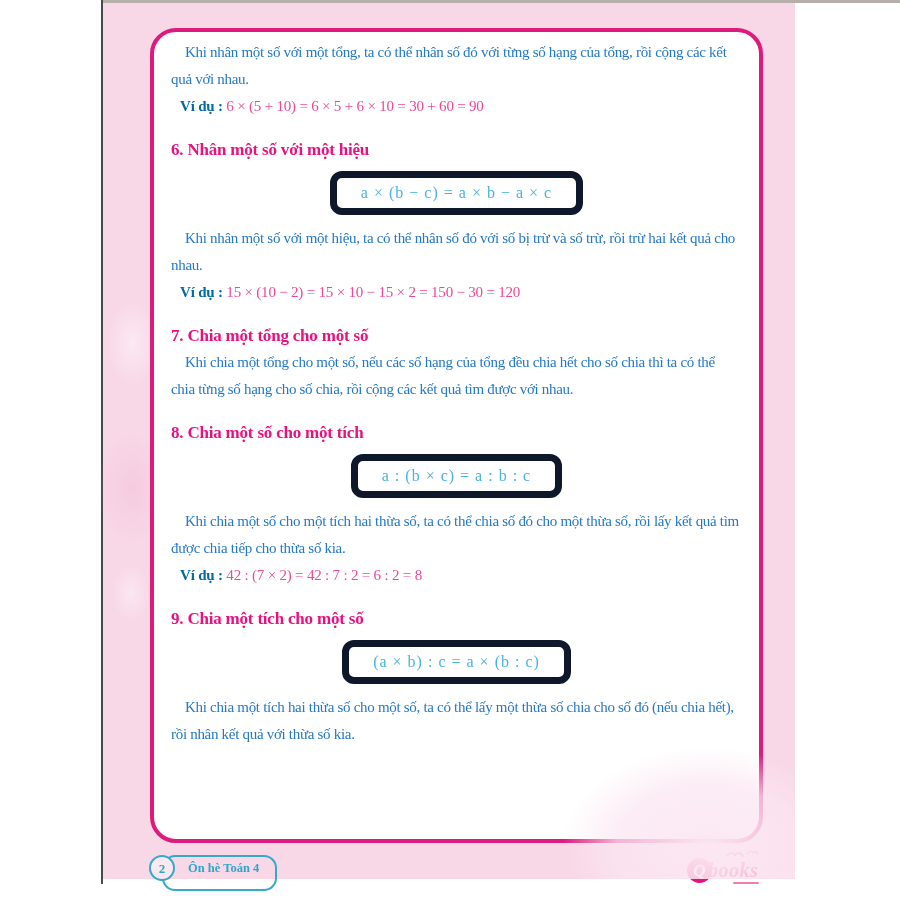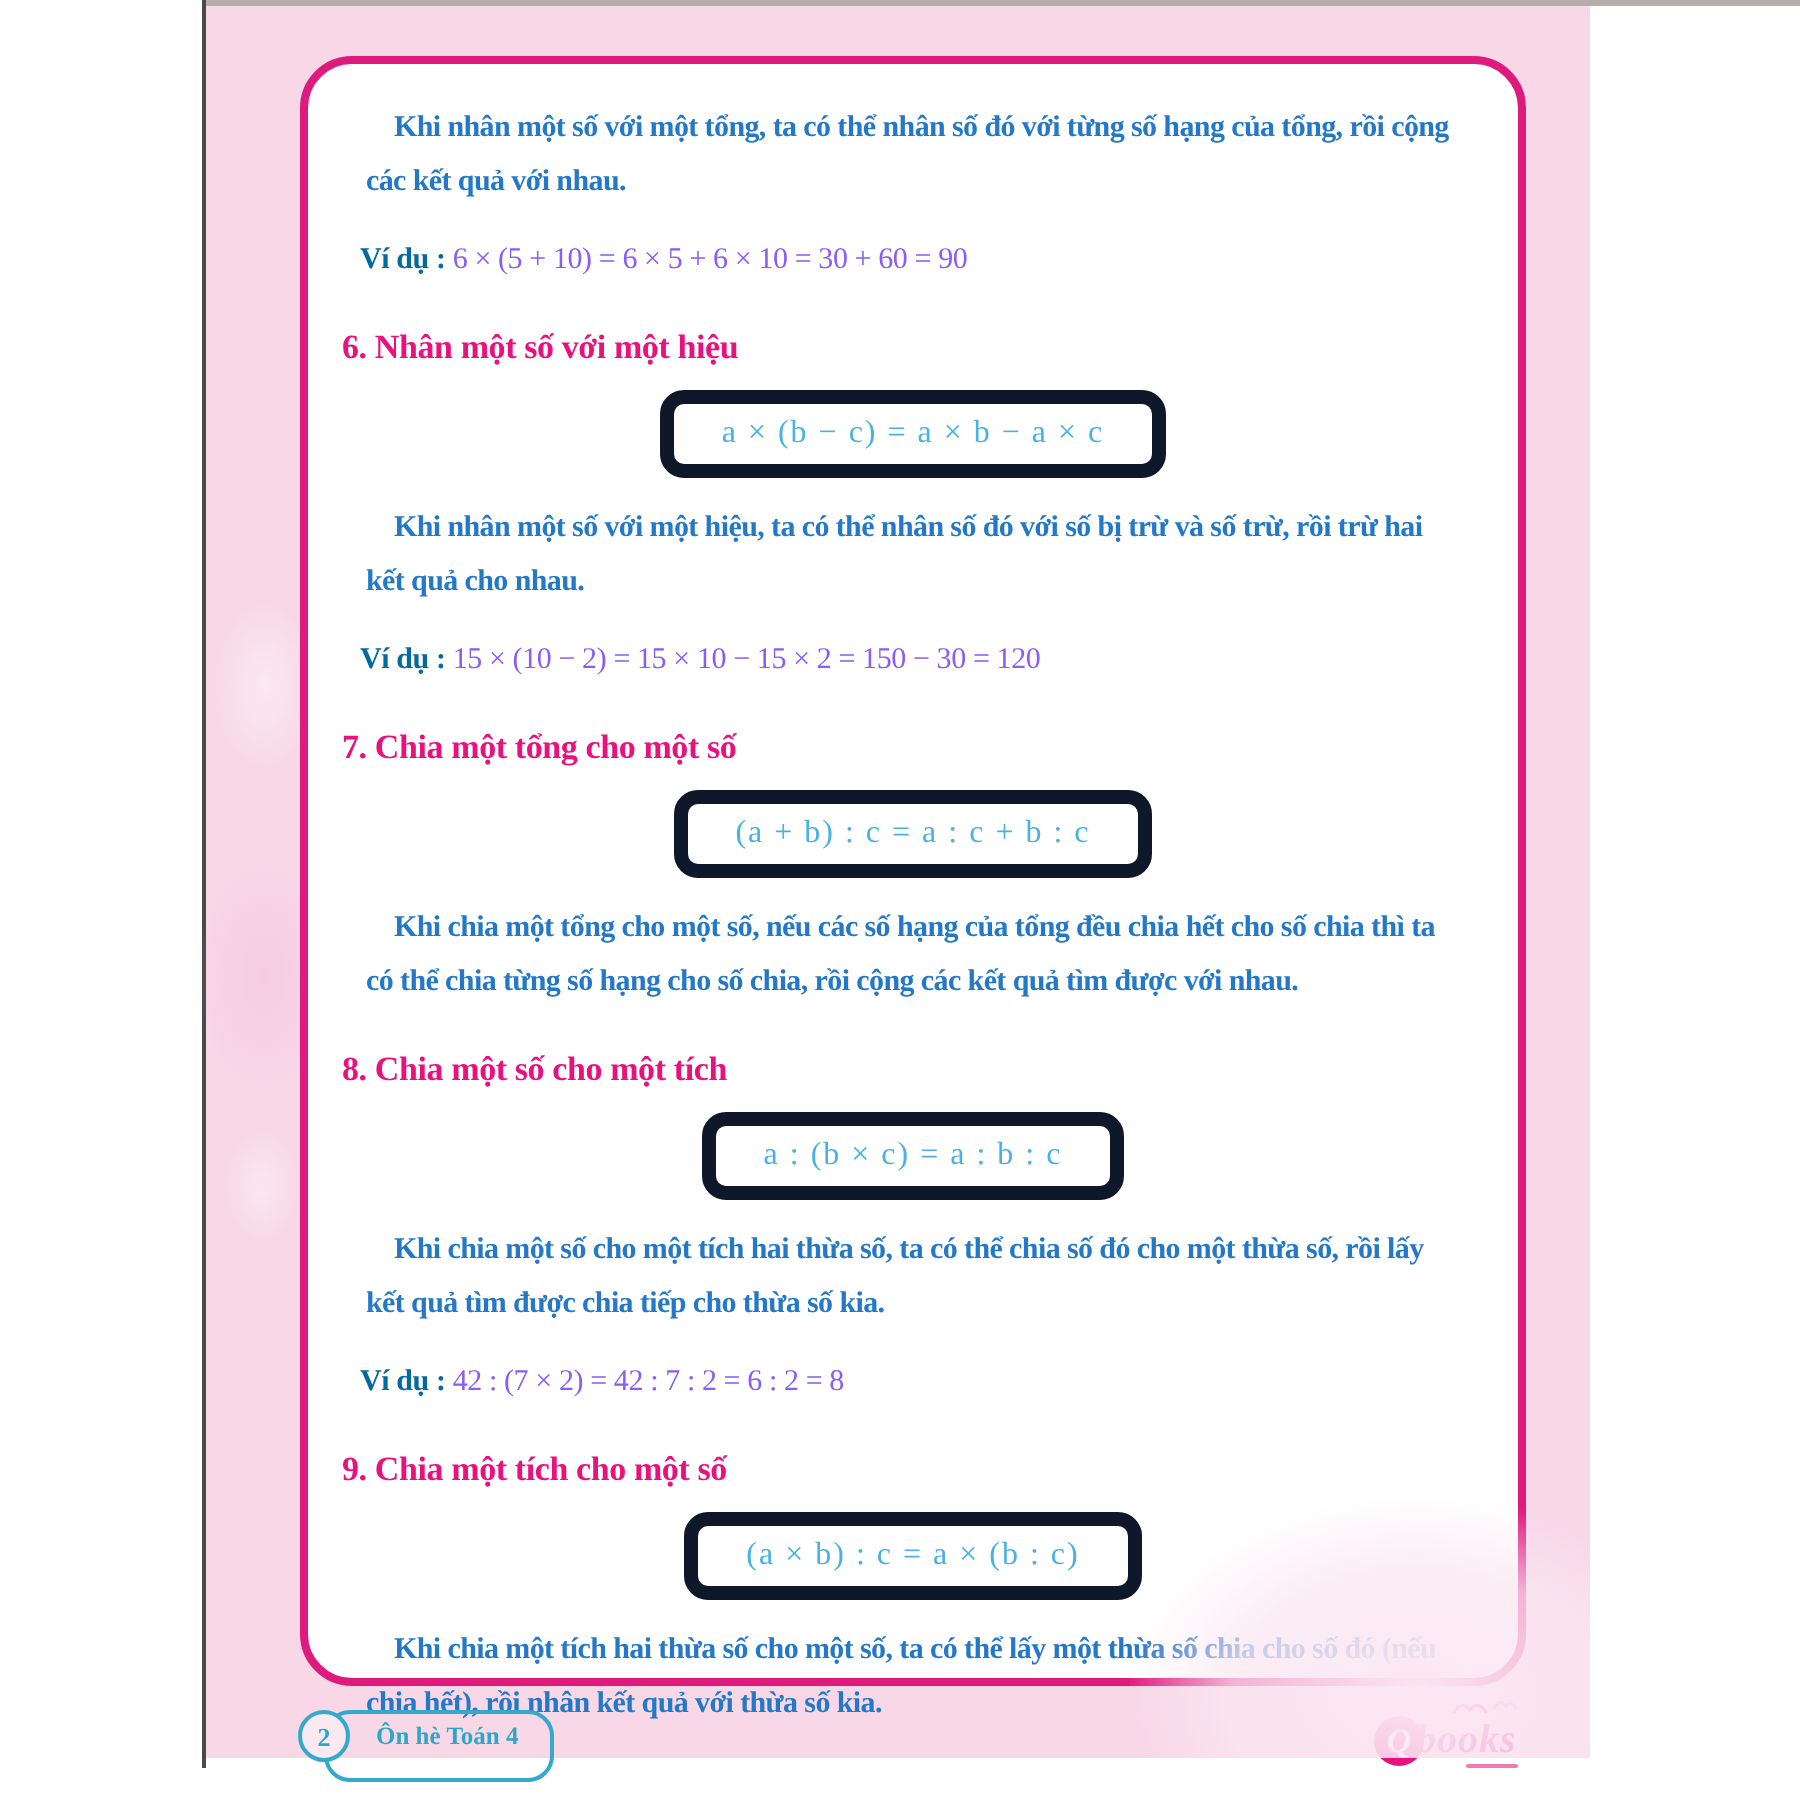--- a/index.html
+++ b/index.html
@@ -32,30 +32,30 @@
   .spot-3 { left:8px; top:560px; width:40px; height:60px;
     background:radial-gradient(ellipse, rgba(255,255,255,0.4) 0%, rgba(255,255,255,0) 70%); }
 
   .content-box {
     position:absolute; left:47px; top:25px; width:613px; height:815px;
     box-sizing:border-box; background:#ffffff;
     border:4px solid #df1a7d; border-radius:26px;
     padding:7px 17px 0 17px;
   }
   .para {
-    margin:12px; color:#2478c8; font-weight:bold;
+    margin:0; color:#2478c8; font-weight:normal;
     font-size:15px; line-height:27px; letter-spacing:-0.3px;
     text-indent:14px;
   }
   .example-line {
     margin:0; font-size:15px; line-height:27px; padding-left:9px;
     letter-spacing:-0.2px; white-space:nowrap;
   }
   .ex-label { color:#0369a1; font-weight:bold; }
-  .ex-math  { color:#8b5cf6; font-weight:normal; }
+  .ex-math  { color:#ec4899; font-weight:normal; }
   .section-heading {
     margin:16px 0 0 0; color:#e8117e; font-weight:bold;
     font-size:17px; line-height:27px; letter-spacing:-0.2px;
   }
   .formula-wrap { text-align:center; margin:8px 0 10px 0; }
   .formula-box {
     display:inline-block; box-sizing:border-box;
     border:7px solid #0f172a; border-radius:12px;
     padding:3px 24px; background:#ffffff;
     color:#49b2e2; font-size:16px; letter-spacing:1px; line-height:24px;
@@ -112,23 +112,20 @@
     <p class="example-line"><span class="ex-label">Ví dụ :</span> <span class="ex-math">6 × (5 + 10) = 6 × 5 + 6 × 10 = 30 + 60 = 90</span></p>
 
     <h3 class="section-heading">6. Nhân một số với một hiệu</h3>
     <div class="formula-wrap">
       <span class="formula-box">a × (b − c) = a × b − a × c</span>
     </div>
     <p class="para">Khi nhân một số với một hiệu, ta có thể nhân số đó với số bị trừ và số trừ, rồi trừ hai kết quả cho nhau.</p>
     <p class="example-line"><span class="ex-label">Ví dụ :</span> <span class="ex-math">15 × (10 − 2) = 15 × 10 − 15 × 2 = 150 − 30 = 120</span></p>
 
     <h3 class="section-heading">7. Chia một tổng cho một số</h3>
-    <div class="formula-wrap">
-      <span class="formula-box">(a + b) : c = a : c + b : c</span>
-    </div>
     <p class="para">Khi chia một tổng cho một số, nếu các số hạng của tổng đều chia hết cho số chia thì ta có thể chia từng số hạng cho số chia, rồi cộng các kết quả tìm được với nhau.</p>
 
     <h3 class="section-heading">8. Chia một số cho một tích</h3>
     <div class="formula-wrap">
       <span class="formula-box">a : (b × c) = a : b : c</span>
     </div>
     <p class="para">Khi chia một số cho một tích hai thừa số, ta có thể chia số đó cho một thừa số, rồi lấy kết quả tìm được chia tiếp cho thừa số kia.</p>
     <p class="example-line"><span class="ex-label">Ví dụ :</span> <span class="ex-math">42 : (7 × 2) = 42 : 7 : 2 = 6 : 2 = 8</span></p>
 
     <h3 class="section-heading">9. Chia một tích cho một số</h3>

